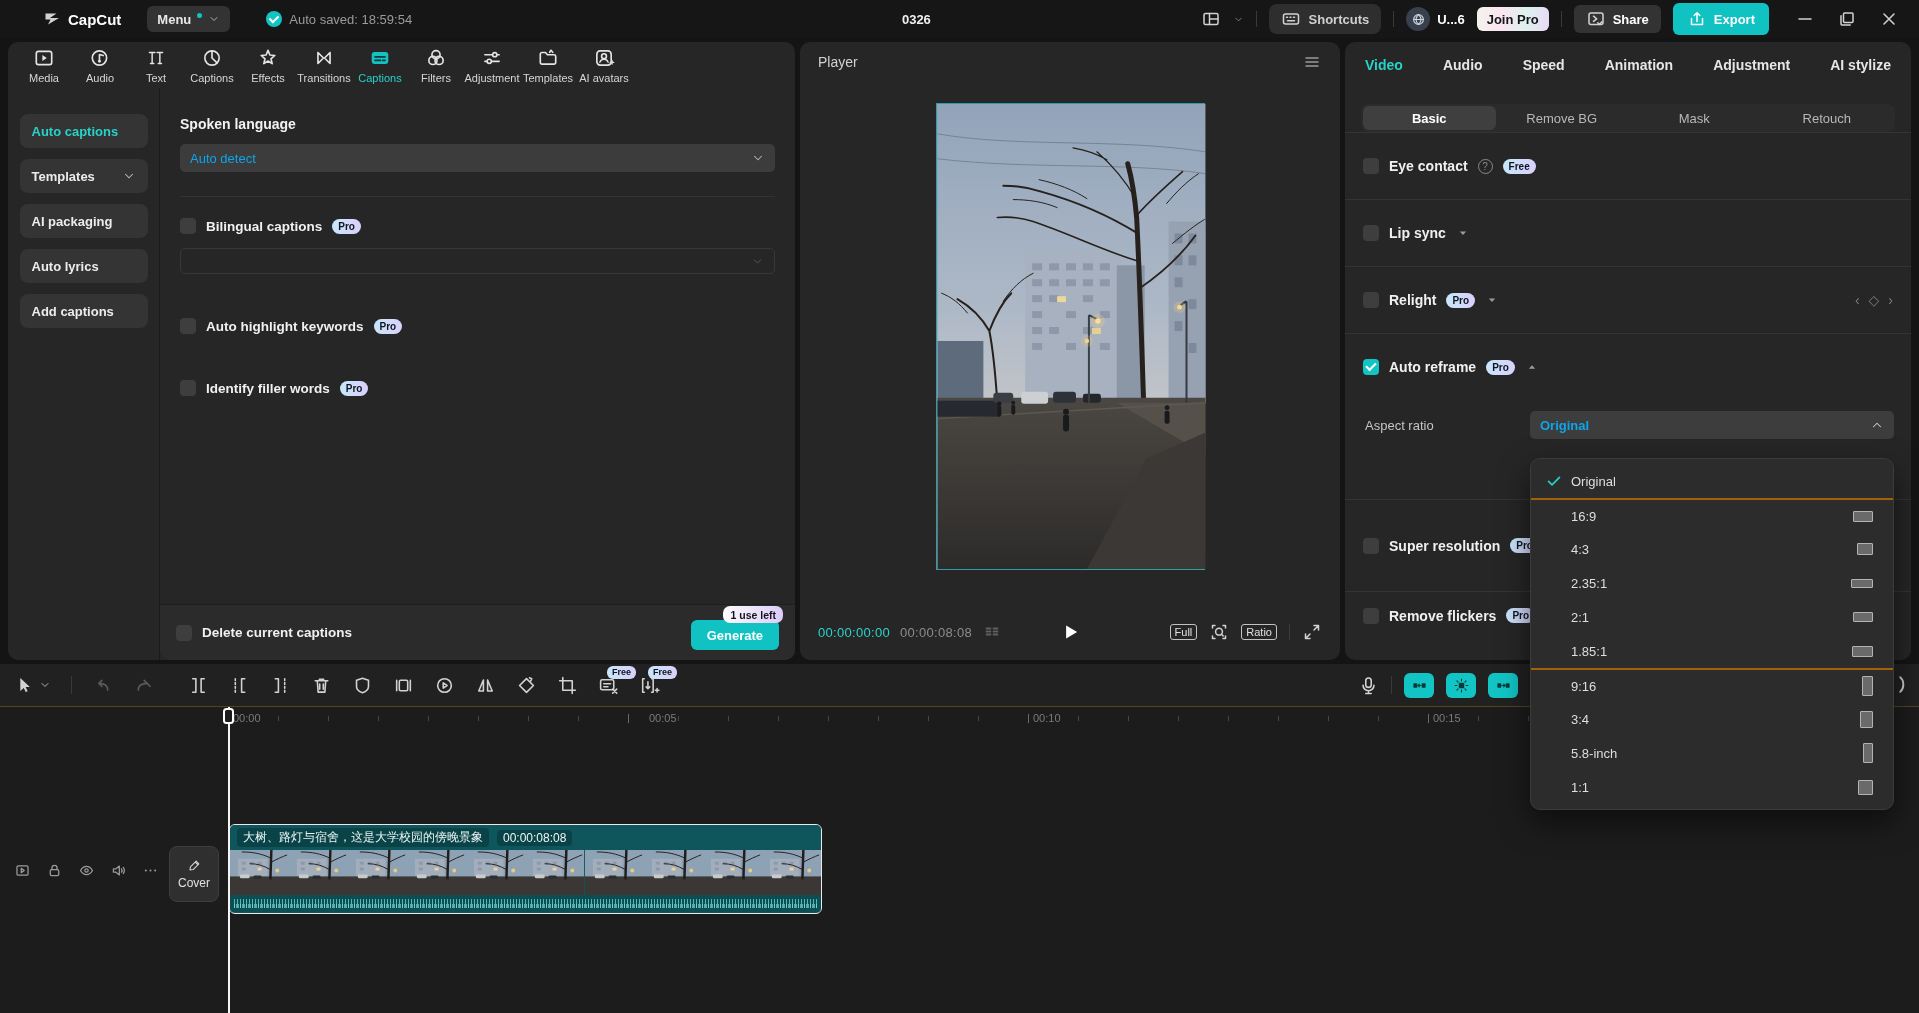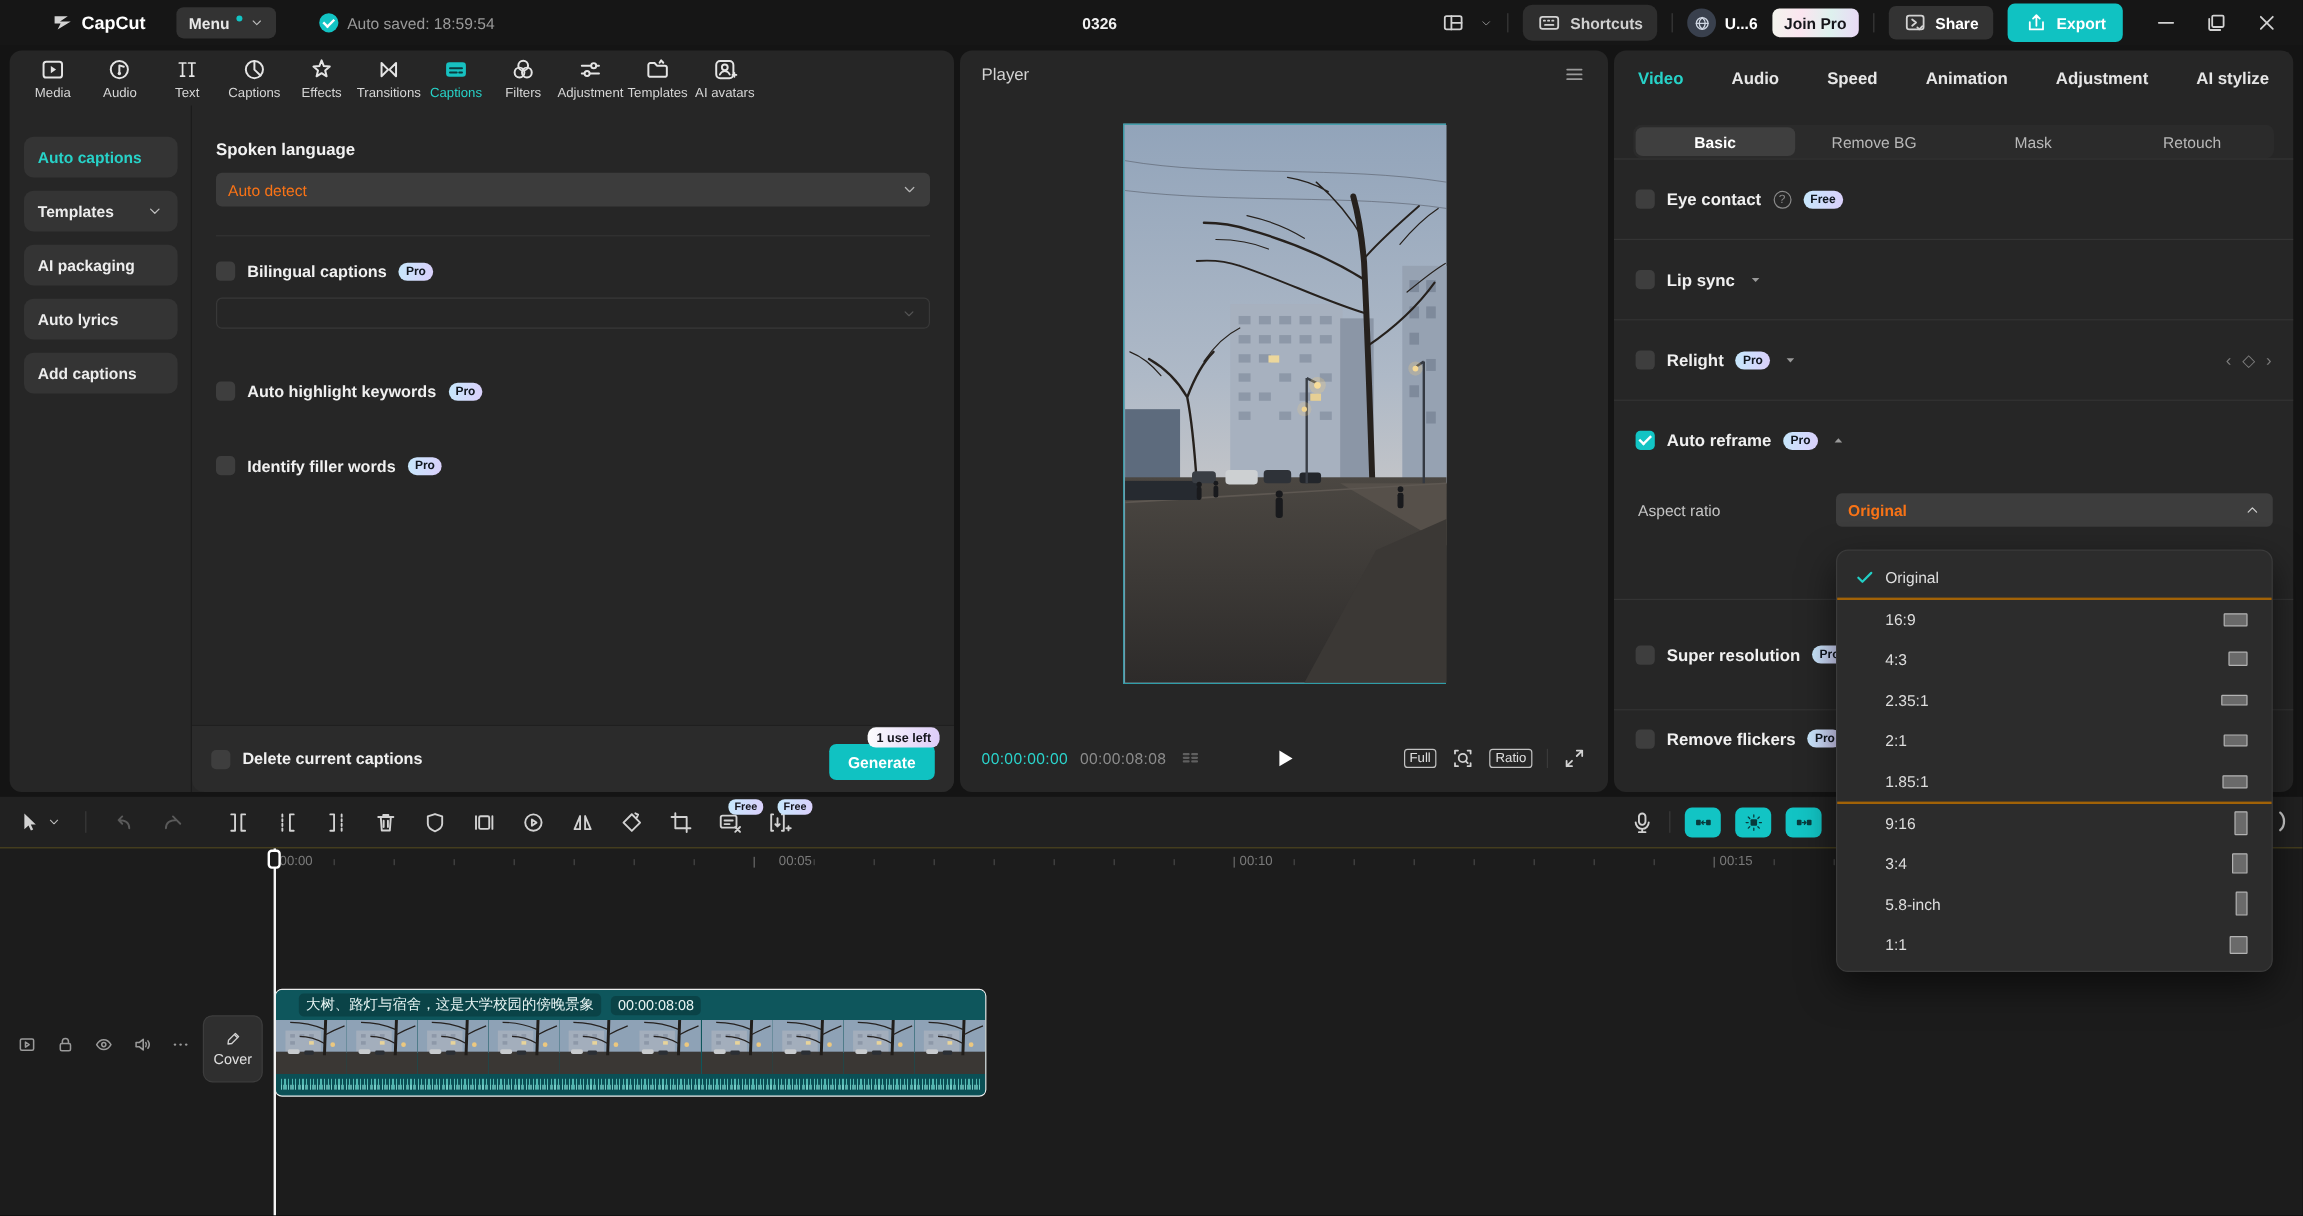--- a/index.html
+++ b/index.html
@@ -48,21 +48,21 @@
   .tool .i{width:22px;height:22px;color:#e4e4e4;}
   .tool.active{color:#27d2c8;}
   .left-body{display:flex;flex:1;min-height:0;}
   .sidebar{width:152px;border-right:1px solid #1b1b1b;padding-top:26px;display:flex;flex-direction:column;gap:11px;align-items:center;flex:none;}
   .side-btn{width:128px;height:34px;background:#343434;border-radius:8px;display:flex;align-items:center;justify-content:space-between;padding:0 12px;font-weight:600;color:#ececec;}
   .side-btn.active{color:#27d2c8;}
   .side-btn .chev{visibility:hidden;color:#bdbdbd;width:14px;height:14px;}
   .side-btn.chevron .chev{visibility:visible;}
   .cap-content{flex:1;display:flex;flex-direction:column;padding:0 20px;position:relative;min-width:0;}
   .cap-h{margin-top:28px;font-weight:700;font-size:14px;color:#f2f2f2;}
-  .select{height:28px;background:#3c3c3c;border-radius:5px;display:flex;align-items:center;justify-content:space-between;padding:0 10px;color:#f97316;}
+  .select{height:28px;background:#3c3c3c;border-radius:5px;display:flex;align-items:center;justify-content:space-between;padding:0 10px;color:#0ea5e9;}
   .lang-select{margin-top:12px;}
   .hr{height:1px;background:#333;}
   .cap-row{display:flex;align-items:center;gap:10px;font-weight:700;font-size:13.5px;color:#f0f0f0;}
   .dd-disabled{height:26px;border:1px solid #383838;border-radius:5px;margin-top:14px;display:flex;align-items:center;justify-content:flex-end;padding:0 10px;color:#555;}
   .cap-bottom{margin:auto -20px 0;height:56px;background:#2b2b2b;border-top:1px solid #1f1f1f;border-radius:0 0 10px 10px;display:flex;align-items:center;padding:0 16px;position:relative;}
   .generate{position:absolute;right:16px;bottom:10px;height:30px;padding:0 16px;background:#10c2c2;border-radius:6px;display:flex;align-items:center;font-weight:700;color:#fff;}
   .uses-badge{position:absolute;right:12px;bottom:37px;height:17px;border-radius:7px;padding:0 7px;display:flex;align-items:center;
               font-size:10.5px;font-weight:800;color:#14141c;background:linear-gradient(100deg,#fdfdfd,#dccbf8);z-index:2;}
   
   .player-head{height:40px;display:flex;align-items:center;justify-content:space-between;padding:0 18px;color:#d2d2d2;font-size:14px;}
@@ -115,21 +115,21 @@
   .timeline{position:absolute;left:0;top:706px;width:100%;height:307px;background:#1c1c1c;border-top:1px solid #4f4620;}
   .ruler{position:absolute;left:0;top:0;width:100%;height:22px;}
   .tick{position:absolute;top:9px;width:1px;height:5px;background:#474747;}
   .tick.major{top:7px;height:9px;background:#6a6a6a;}
   .tick-label{position:absolute;top:5px;font-size:11px;color:#7a7a7a;}
   .track-icons{position:absolute;left:14px;top:155px;display:flex;align-items:center;gap:15px;color:#9a9a9a;}
   .track-icons .i{width:17px;height:17px;color:#9a9a9a;}
   .cover-btn{position:absolute;left:169px;top:139px;width:50px;height:56px;background:#2f2f2f;border:1px solid #3d3d3d;border-radius:8px;
              display:flex;flex-direction:column;align-items:center;justify-content:center;gap:3px;color:#e0e0e0;font-size:12px;}
   .clip{position:absolute;left:229px;top:117px;width:593px;height:90px;border:1.5px solid #eaeaea;border-radius:6px;background:#0e565c;overflow:hidden;}
-  .clip-cap{height:25px;display:flex;align-items:center;gap:8px;padding:0 19px;font-size:12px;color:#e9f5f4;background:#0e565c;white-space:nowrap;overflow:hidden;}
+  .clip-cap{height:25px;display:flex;align-items:center;gap:8px;padding:0 7px;font-size:12px;color:#e9f5f4;background:#0e565c;white-space:nowrap;overflow:hidden;}
   .chip{background:rgba(0,0,0,.22);border-radius:4px;padding:1px 6px;}
   .filmstrip{display:flex;height:45px;}
   .thumb{flex:1;min-width:0;}
   .thumb svg{display:block;width:100%;height:45px;}
   .waveform{height:16.5px;background:#0b4f55;position:relative;}
   .waveform::before{content:"";position:absolute;left:4px;right:4px;bottom:4px;height:9px;
     background:repeating-linear-gradient(90deg,#5ecac2 0 1px,transparent 1px 3px);opacity:.85;}
   .waveform::after{content:"";position:absolute;left:4px;right:4px;bottom:4px;height:4px;
     background:repeating-linear-gradient(90deg,#8fe0d9 0 1px,transparent 1px 2px);opacity:.6;}
   .playhead-line{position:absolute;left:228px;top:0;width:1.5px;height:307px;background:#f4f4f4;z-index:10;}

